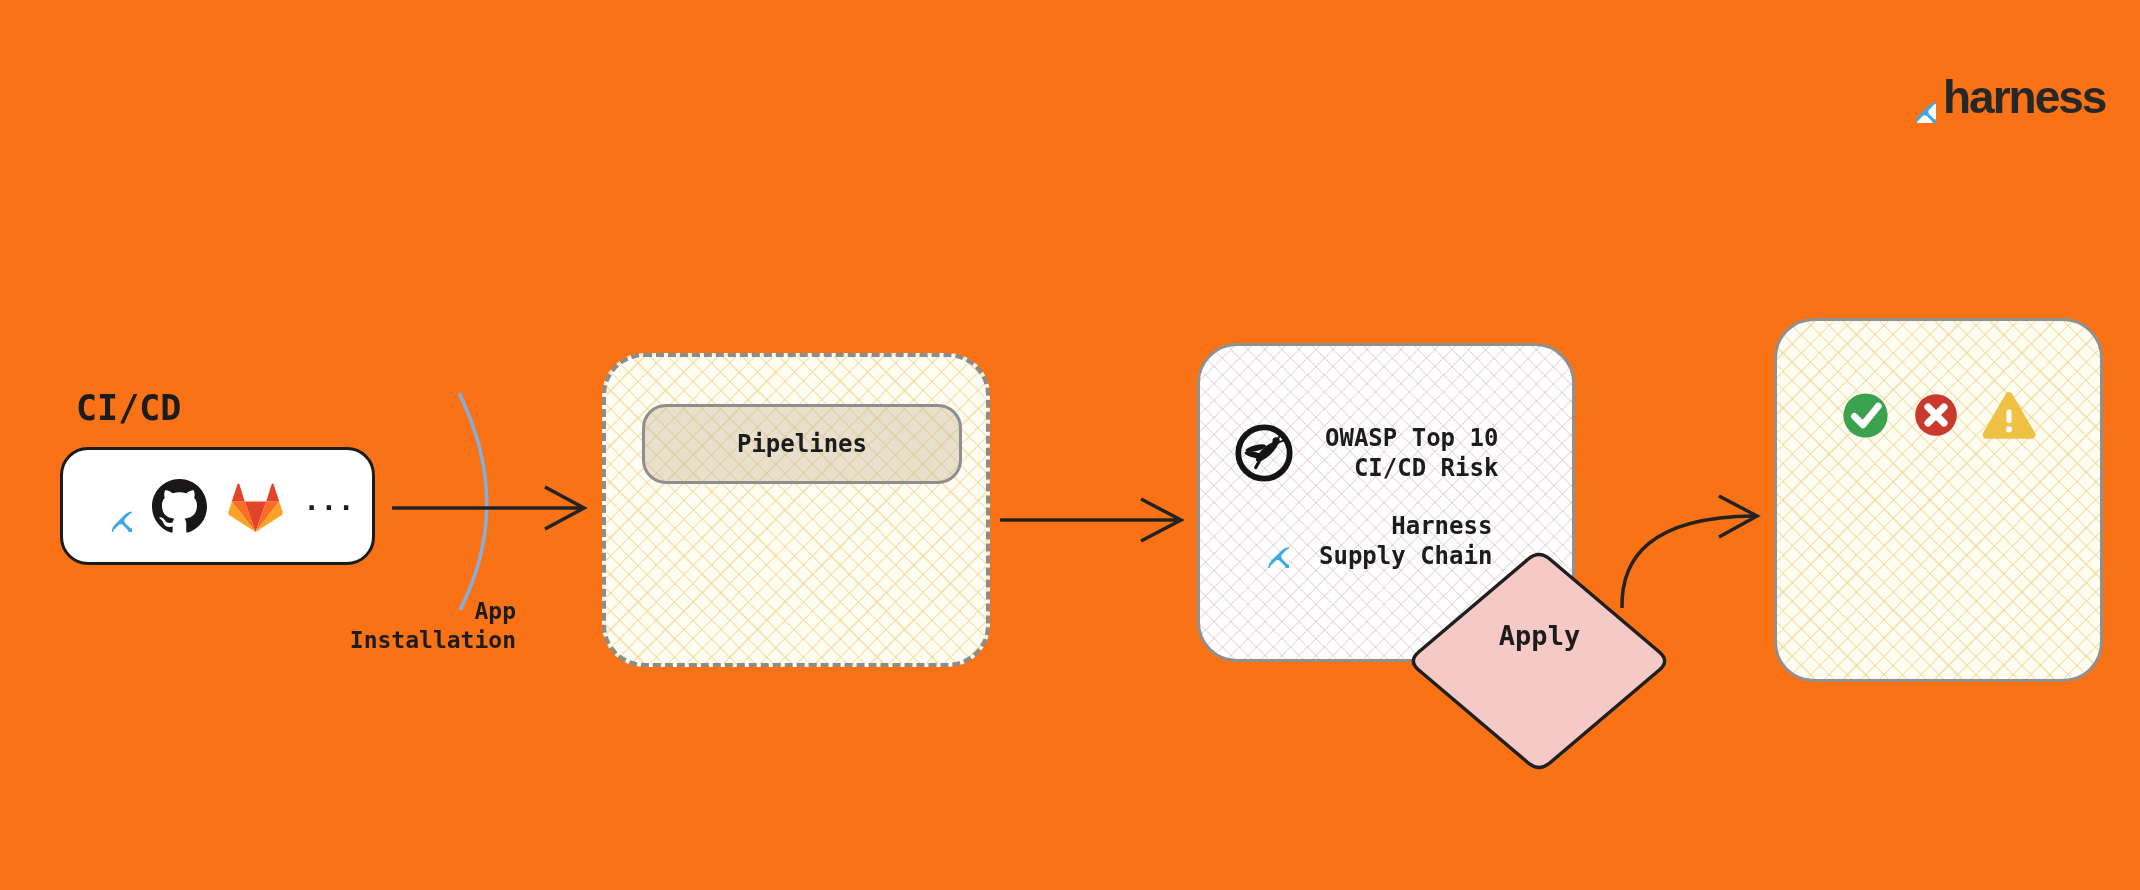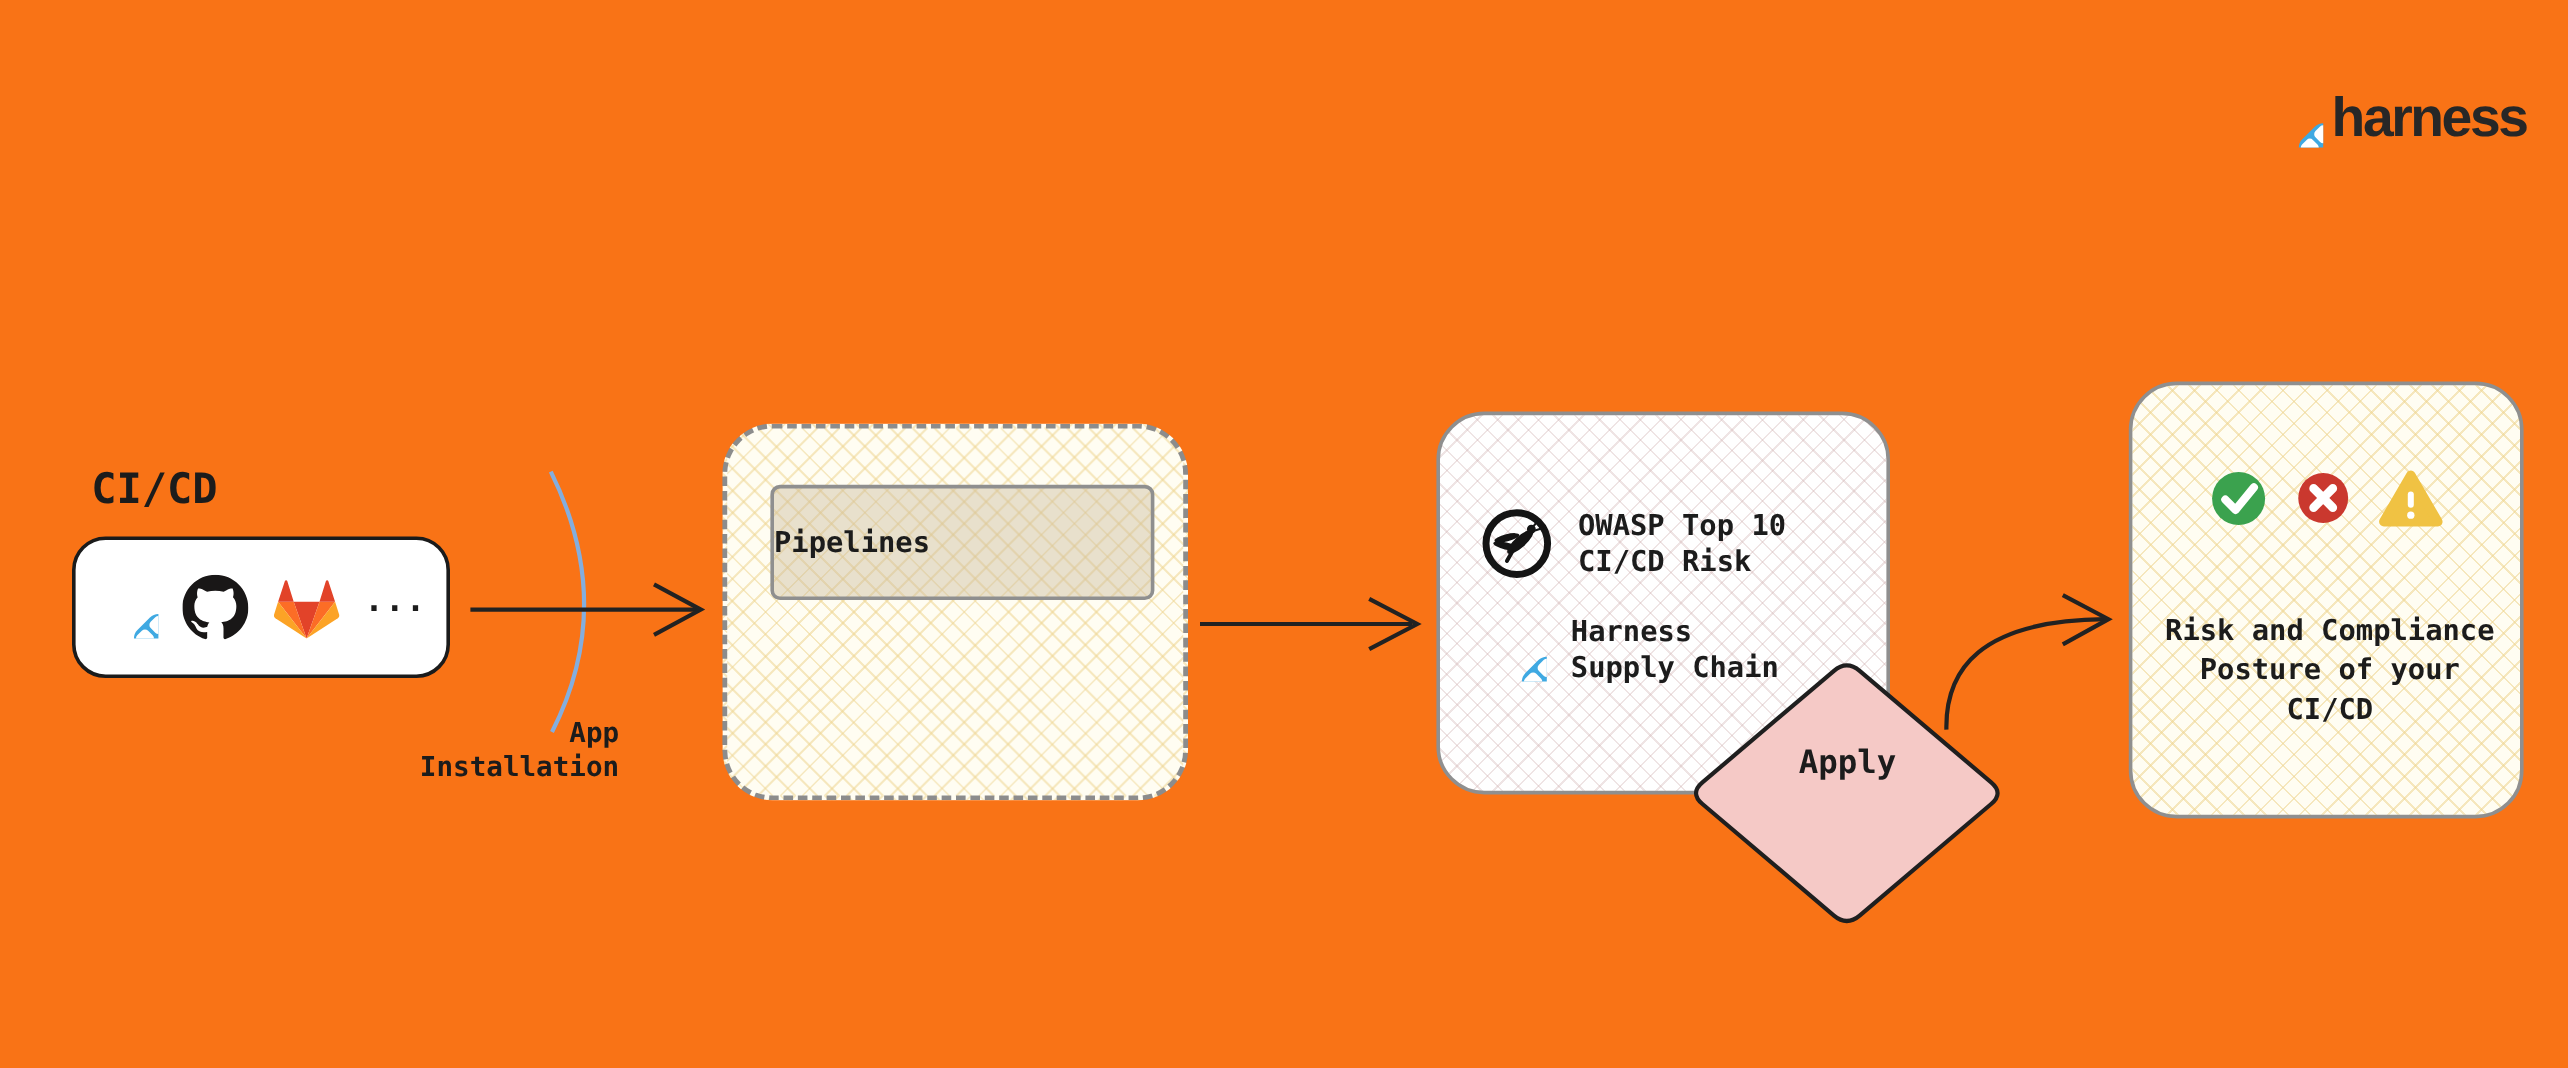--- a/index.html
+++ b/index.html
@@ -34,29 +34,29 @@
   .cicd-box svg.github  { width:55px; height:55px; }
   .cicd-box svg.gitlab  { width:57px; height:52px; }
   .dots { font-size:27px; font-weight:bold; letter-spacing:1px; transform:translateY(-6px); }
 
   .app-install { position:absolute; left:298px; top:597px; width:218px; text-align:right;
                  font-size:23px; font-weight:bold; line-height:29px; }
 
   
   .dashed-box { position:absolute; left:602px; top:353px; width:388px; height:314px;
                 border:4px dashed #8c8c8c; border-radius:42px; box-sizing:border-box; }
-  .pill { position:absolute; left:36px; width:320px; height:96px; border-radius:8px; box-sizing:border-box;
-          display:flex; align-items:center; font-size:24px; font-weight:bold; }
+  .pill { position:absolute; left:36px; width:320px; height:80px; border-radius:24px; box-sizing:border-box;
+          display:flex; align-items:center; justify-content:center; font-size:24px; font-weight:bold; }
   .pill.pipelines      { top:47px;  background:rgba(201,183,152,0.42); border:3px solid #8f8f8f; }
   .pill.configurations { top:172px; background:rgba(148,196,233,0.52); border:3px solid #7d7d7d; }
 
   
   .standards-box { position:absolute; left:1197px; top:343px; width:378px; height:319px;
                    border:3px solid #8f8f8f; border-radius:40px; box-sizing:border-box; }
-  .std-row { position:absolute; display:flex; align-items:center; gap:20px; }
+  .std-row { position:absolute; display:flex; align-items:center; gap:30px;text-align:right; }
   .std-row.r1 { left:33px; top:76px; }
   .std-row.r2 { left:36px; top:165px; }
   .std-row.r1 svg { width:62px; height:62px; }
   .std-row.r2 svg { width:53px; height:53px; }
   .std-text { font-size:24px; font-weight:bold; line-height:30px; white-space:nowrap; }
 
   
   .diamond-label { position:absolute; left:1409px; top:617px; width:261px; text-align:center;
                    font-size:27px; font-weight:bold; line-height:38px; z-index:6; }
 
@@ -164,21 +164,20 @@
       <svg class="cross" viewBox="0 0 60 60">
         <circle cx="30" cy="30" r="26" fill="#CA382E"></circle>
         <path d="M20 20 L40 40 M40 20 L20 40" stroke="#fff" stroke-width="9" stroke-linecap="round"></path>
       </svg>
       <svg class="warning" viewBox="0 0 62 58">
         <path d="M31 8 L56 51 L6 51 Z" fill="#F0C243" stroke="#F0C243" stroke-width="9" stroke-linejoin="round"></path>
         <rect x="28.2" y="23" width="5.6" height="15" rx="2.8" fill="#fff"></rect>
         <circle cx="31" cy="45" r="3.4" fill="#fff"></circle>
       </svg>
     </div>
-    <div class="result-text">Risk and Compliance Posture of your CI/CD</div>
   </div>
 
   <svg class="overlay">
 
     <path d="M459,393 Q514,504 460,610" stroke="#84AEDE" stroke-width="3.5" fill="none"></path>
 
     <g stroke="#222" stroke-width="3.5" fill="none">
       <path d="M392,508 L581,508"></path>
       <path d="M545,487 L584,508 L545,529"></path>
     </g>

